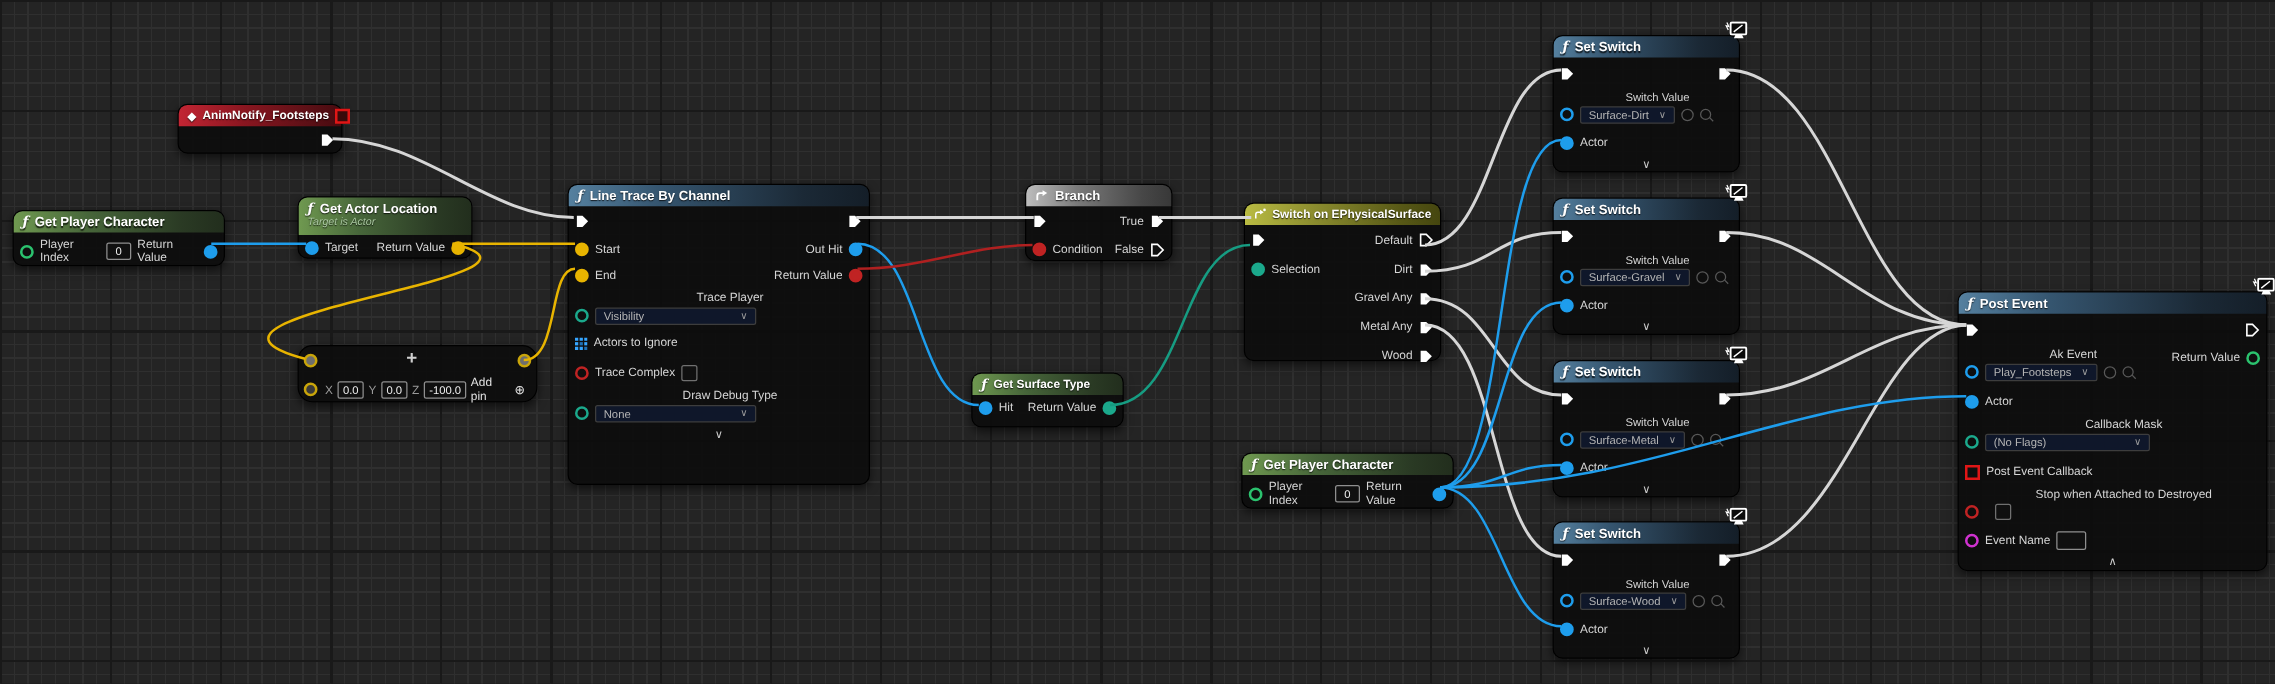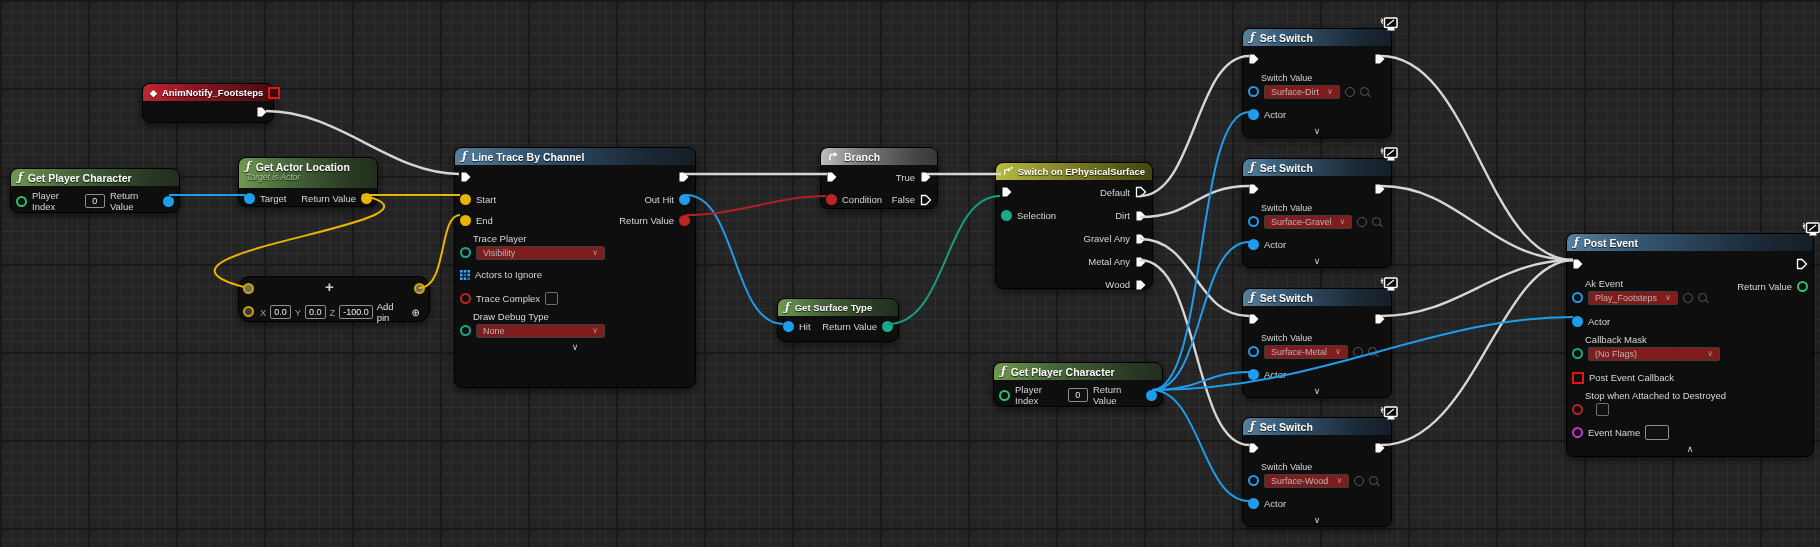--- a/index.html
+++ b/index.html
@@ -29,29 +29,29 @@
   .pin{width:7px;height:7px;border-radius:50%;border:2px solid #888;flex:none;background:transparent;}
   .pin.solid{background-color:inherit;}
   .p-vec{border-color:#e8b400;} .p-vec.solid{background:#e8b400;}
   .p-obj{border-color:#1e9dec;} .p-obj.solid{background:#1e9dec;}
   .p-bool{border-color:#c02323;} .p-bool.solid{background:#c02323;}
   .p-enum{border-color:#1ba98c;} .p-enum.solid{background:#1ba98c;}
   .p-int{border-color:#2bc26e;}
   .p-name{border-color:#d032d0;}
   .sqpin{width:8px;height:8px;border:2px solid #e01616;flex:none;background:transparent;}
   .epin{flex:none;}
-  .dd{display:flex;align-items:center;gap:8px;background:#7f1d1d;border:1px solid #3d3d3d;
+  .dd{display:flex;align-items:center;gap:8px;background:#0f172a;border:1px solid #3d3d3d;
     border-radius:2px;padding:1px 6px;font-size:9px;color:#b5b5b5;white-space:nowrap;}
   .dd .ch{font-size:8px;color:#9a9a9a;}
   .ibox{background:#101010;border:1px solid #8f8f8f;border-radius:2px;padding:0 3px;
     font-size:9px;color:#eee;min-width:12px;text-align:center;line-height:12px;}
   .cb{width:11px;height:11px;background:#101010;border:1px solid #707070;border-radius:2px;
     flex:none;position:relative;}
   .cb.checked::after{content:"\2713";position:absolute;left:1px;top:-3px;color:#3aa5ff;font-size:12px;font-weight:bold;}
-  .lab-top{font-size:9.5px;color:#d6d6d6;margin:2px 0 0 18px;}
+  .lab-top{font-size:9.5px;color:#d6d6d6;margin:2px 0 0 18px;text-align:center;}
   .chev{width:100%;text-align:center;color:#cfcfcf;font-size:9px;line-height:12px;}
   .ico-circ{width:8px;height:8px;border:1.2px solid #585858;border-radius:50%;flex:none;}
   .ico-mag{width:7px;height:7px;border:1.2px solid #585858;border-radius:50%;flex:none;position:relative;}
   .ico-mag::after{content:"";position:absolute;width:4px;height:1.4px;background:#585858;
     transform:rotate(45deg);right:-3px;bottom:-1px;}
   .wires{position:absolute;left:0;top:0;z-index:5;pointer-events:none;}
   .monicon{position:absolute;z-index:6;}
   .gridpin{flex:none;}
   .plus{position:absolute;color:#cfcfcf;font-size:15px;font-weight:bold;z-index:2;}
 </style>

